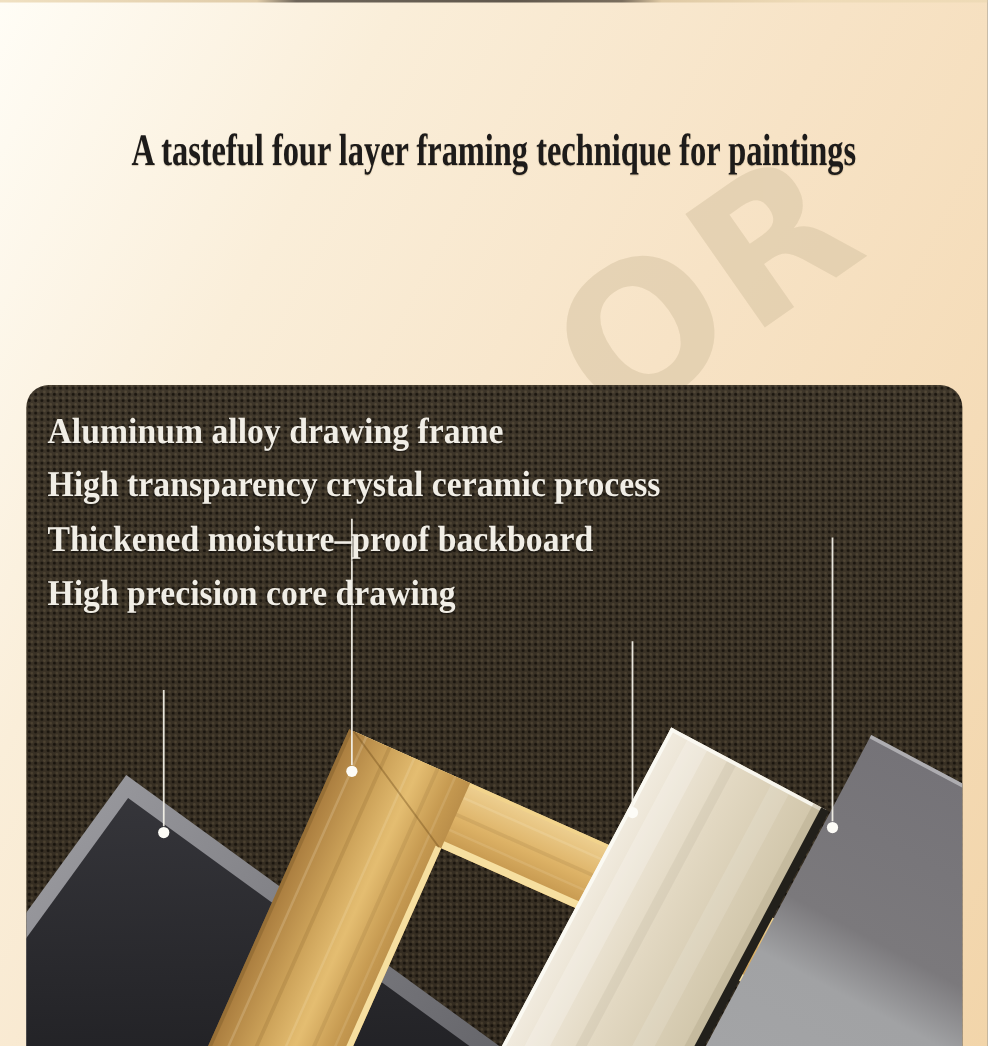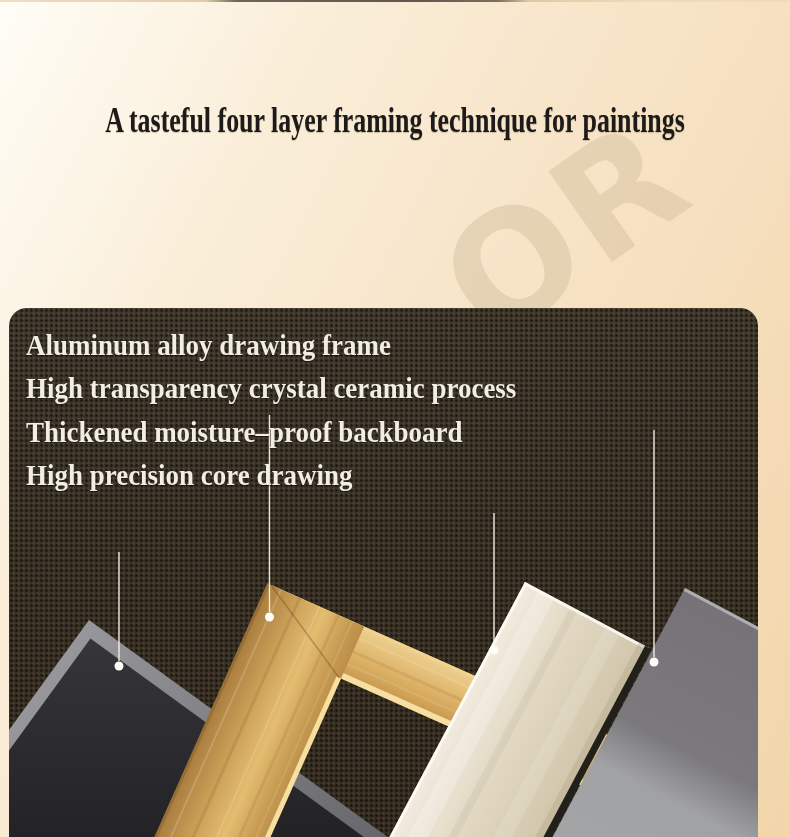--- a/index.html
+++ b/index.html
@@ -20,21 +20,21 @@
     font-size:152px;letter-spacing:4px;color:#d8c5a4;opacity:.55;
     transform:rotate(-35deg);user-select:none;
   }
   .title{
     position:absolute;top:99px;left:50%;margin:0;white-space:nowrap;
     transform:translateX(-50%) scaleX(0.72);
     font-weight:bold;font-size:36px;color:#1d1b1a;
     text-shadow:0 1px 1px rgba(120,95,55,.30);
   }
   .panel{
-    position:absolute;left:9px;top:308px;width:749px;height:529px;
+    position:absolute;left:21px;top:308px;width:749px;height:529px;
     border-radius:18px 18px 0 0;overflow:hidden;
     background-color:#39311f;
     background-image:
       radial-gradient(circle, rgba(12,9,4,.7) .8px, rgba(12,9,4,0) 1.6px),
       radial-gradient(circle, rgba(255,230,170,.10) .7px, rgba(255,230,170,0) 1.5px),
       linear-gradient(180deg,#3e362a 0%,#372f23 60%,#332b20 100%);
     background-size:5px 5px,5px 5px,100% 100%;
     background-position:0 0,2px 3px,0 0;
   }
   .collage{position:absolute;inset:0;width:749px;height:529px;display:block;}

